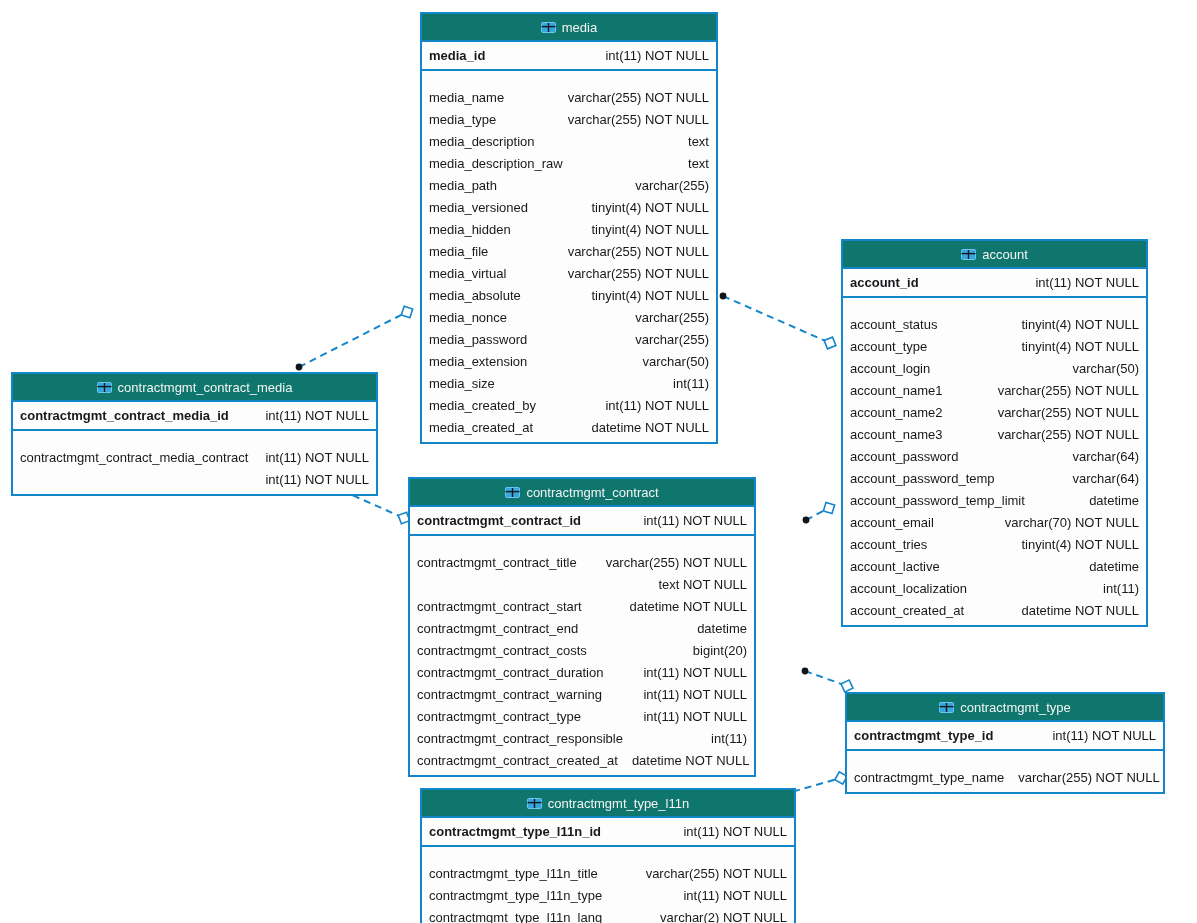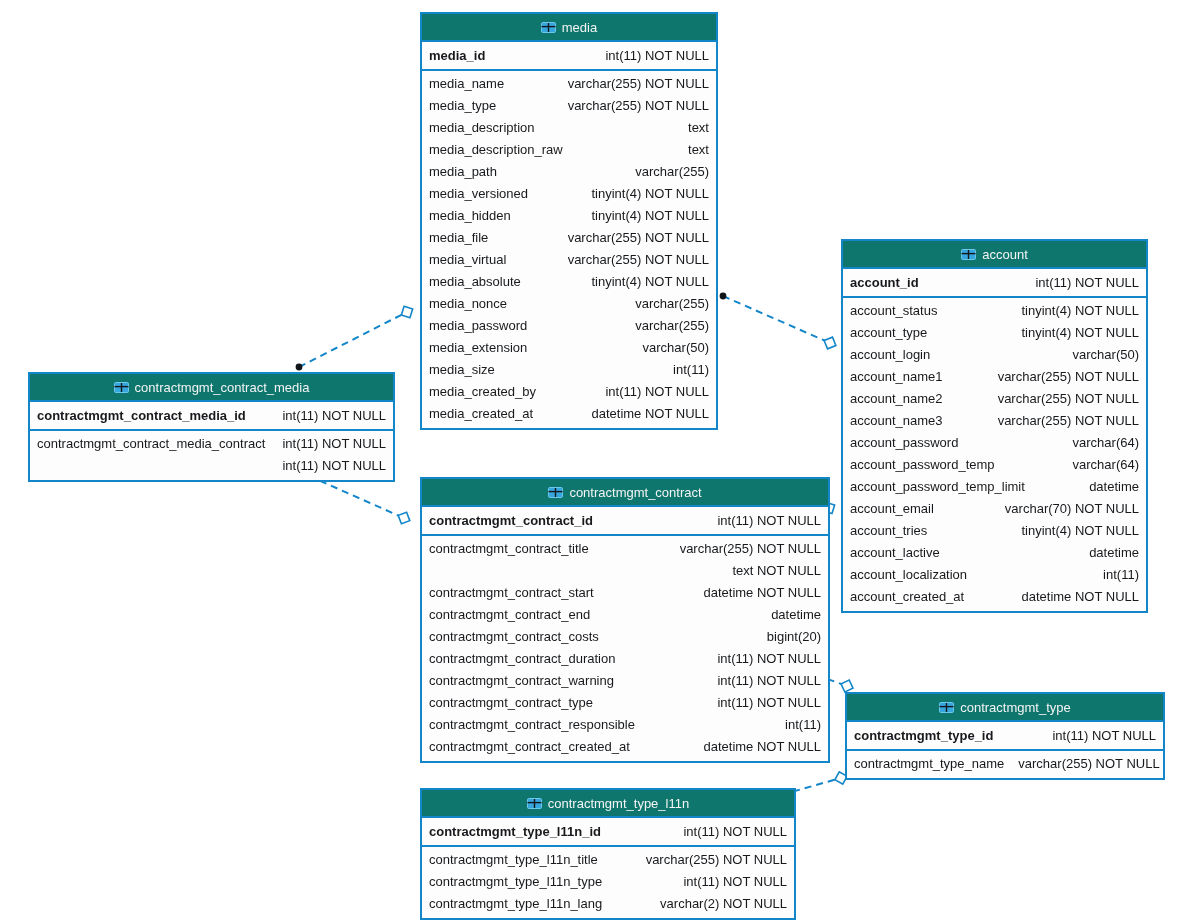--- a/index.html
+++ b/index.html
@@ -32,27 +32,27 @@
   }
   .tbl-icon{flex:0 0 auto;display:block;}
   .pk-section{border-bottom:2px solid #1386c9;}
   .tbl-row{
     height:22px;line-height:22px;
     display:flex;justify-content:space-between;
     padding:0 7px;gap:14px;white-space:nowrap;
   }
   .pk-section .tbl-row{height:27px;line-height:27px;}
   .pk-section .col-name{font-weight:bold;}
-  .body-section{padding:2px 0 3px;}
+  .body-section{padding:16px 0 3px;}
   .col-name{text-align:left;}
   .col-type{text-align:right;flex:1 1 auto;}
   #t-media   {left:420px;top:12px; width:298px;}
   #t-account {left:841px;top:239px;width:307px;}
-  #t-ccm     {left:28px; top:372px;width:367px;}
-  #t-contract{left:420px;top:477px;width:410px;}
+  #t-ccm     {left:11px; top:372px;width:367px;}
+  #t-contract{left:408px;top:477px;width:348px;}
   #t-type    {left:845px;top:692px;width:320px;}
   #t-l11n    {left:420px;top:788px;width:376px;}
   .relations-overlay{
     position:absolute;left:0;top:0;width:1197px;height:923px;
     z-index:1;
   }
   .rel-line{stroke:#1386c9;stroke-width:2;stroke-dasharray:7 5;fill:none;}
   .rel-dot{fill:#111418;}
   .rel-diamond{fill:#ffffff;stroke:#1386c9;stroke-width:1.6;}
 </style>

